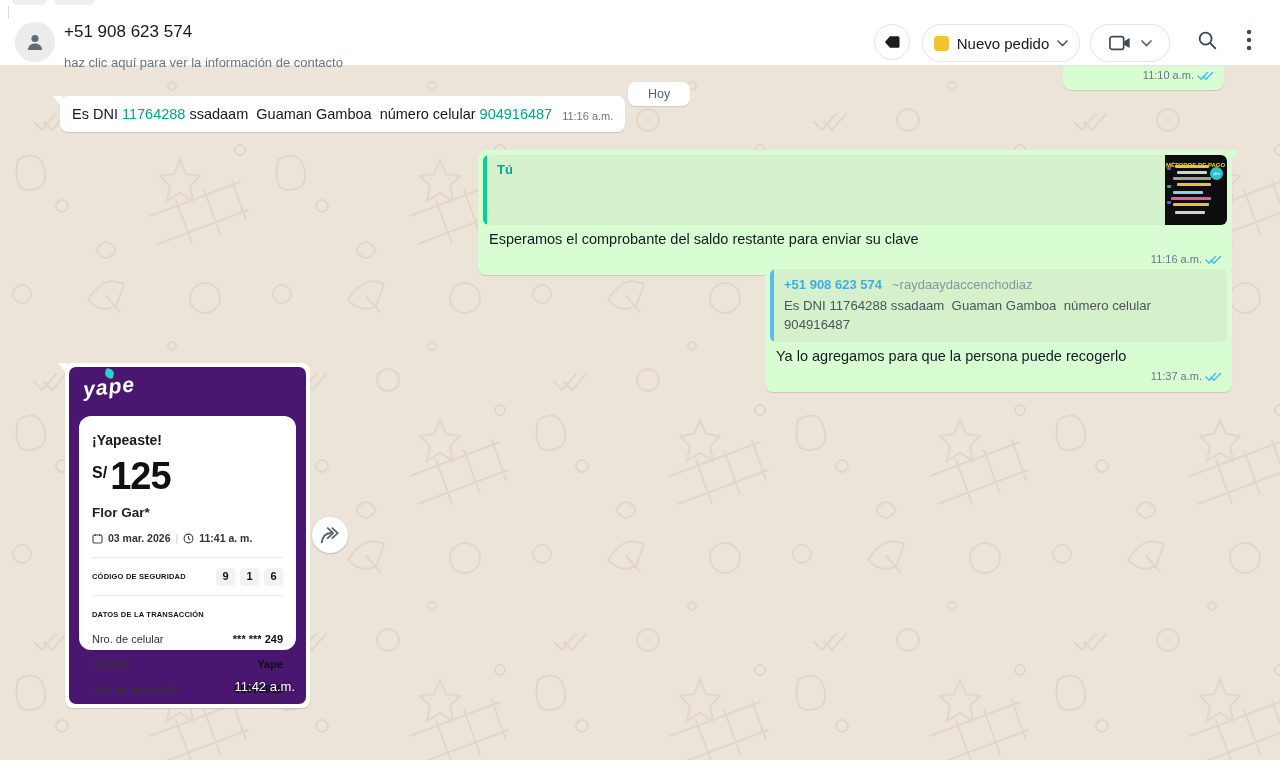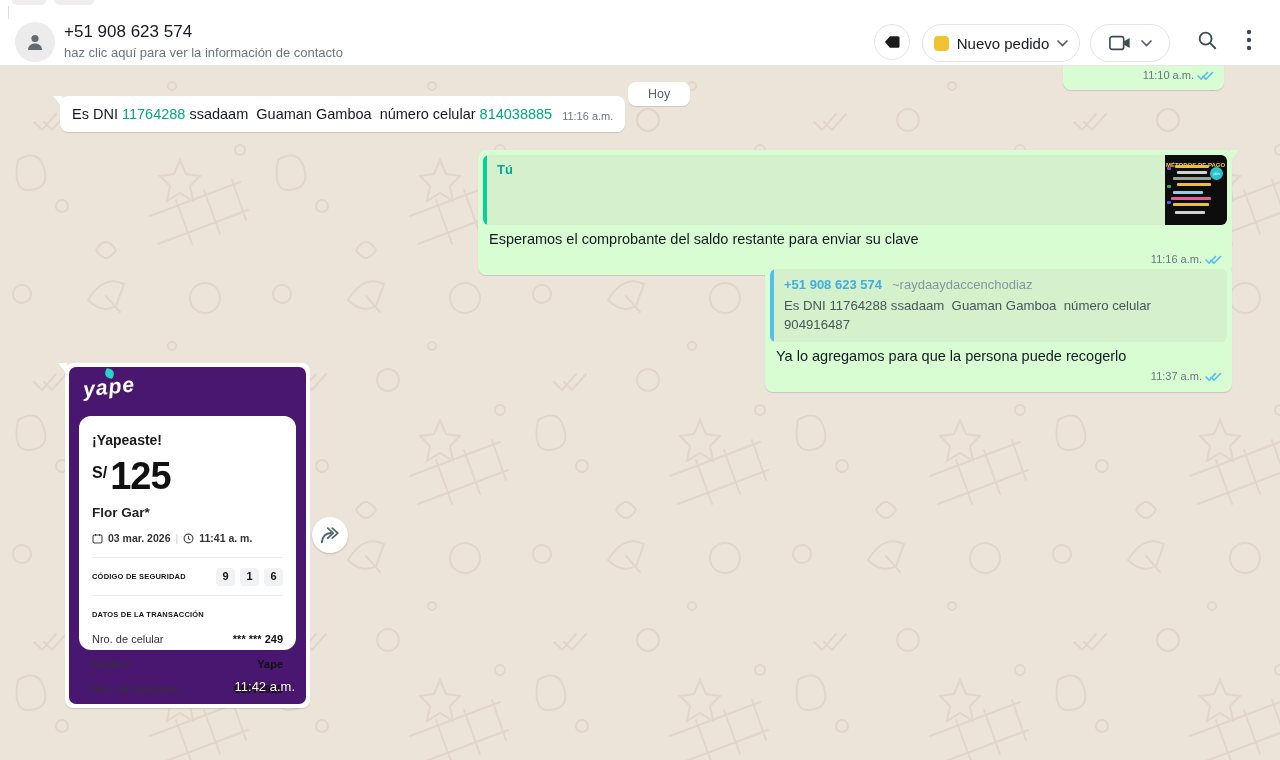--- a/index.html
+++ b/index.html
@@ -12,21 +12,21 @@
   
   .header { position:absolute; left:0; top:0; width:1280px; height:66px;
             background:#ffffff; border-bottom:1px solid #e9e6e2; z-index:5; }
   .edge-a { position:absolute; left:12px; top:0; width:34px; height:5px; background:#f0eeec; border-radius:0 0 6px 6px; z-index:6;}
   .edge-b { position:absolute; left:54px; top:0; width:40px; height:5px; background:#f0eeec; border-radius:0 0 6px 6px; z-index:6;}
   .edge-line { position:absolute; left:8px; top:6px; width:1px; height:13px; background:#ddd; z-index:6;}
   .avatar { position:absolute; left:15px; top:22px; width:40px; height:40px; border-radius:50%;
             background:#ececec; display:flex; align-items:center; justify-content:center; cursor:pointer; }
   .contact-block { position:absolute; left:64px; top:22px; cursor:pointer; }
   .contact-name { font-size:17px; color:#111b21; line-height:20px; }
-  .contact-sub { font-size:13px; color:#667781; line-height:18px; margin-top:2px; }
+  .contact-sub { font-size:13px; color:#667781; line-height:18px; margin-top:12px; }
   .hbtn { position:absolute; top:24px; display:flex; align-items:center; justify-content:center;
           border:1px solid #e4e4e4; border-radius:20px; background:#fff; cursor:pointer; }
   .label-btn { left:874px; width:36px; height:36px; }
   .order-btn { left:922px; width:158px; height:38px; gap:8px;text-align:center; }
   .order-ic { width:15px; height:15px; background:#f2c233; border-radius:4px; }
   .order-txt { font-size:15px; color:#111b21; }
   .video-btn { left:1090px; width:80px; height:38px; gap:10px; }
   .icon-plain { position:absolute; top:29px; cursor:pointer; border:none; background:none; }
   .search-btn { left:1196px; }
   .menu-btn { left:1246px; }
@@ -152,21 +152,21 @@
       </svg>
     </div>
   </div>
 
   <div class="date-chip">Hoy</div>
 
   <div class="msg in m2">
     <svg class="tail tail-in" viewBox="0 0 10 12">
       <path d="M10 0 H1 L9 10 C9.5 6 10 3 10 0 Z" fill="#ffffff"></path>
     </svg>
-    <div class="pre"><span>Es DNI </span><span class="link">11764288</span><span> ssadaam  Guaman Gamboa  número celular </span><span class="link">814038885</span></div>
+    <div class="pre"><span>Es DNI </span><span class="link">11764288</span><span> ssadaam  Guaman Gamboa  número celular </span><span class="link">904916487</span></div>
     <span class="meta" style="margin-bottom:-2px;">11:16 a.m.</span>
   </div>
 
   <div class="msg out m3">
     <svg class="tail tail-out" viewBox="0 0 10 12">
       <path d="M0 0 H9 L1 10 C0.5 6 0 3 0 0 Z" fill="#d9fdd3"></path>
     </svg>
     <div class="quote">
       <div class="qbar qbar-teal"></div>
       <div class="qbody">

